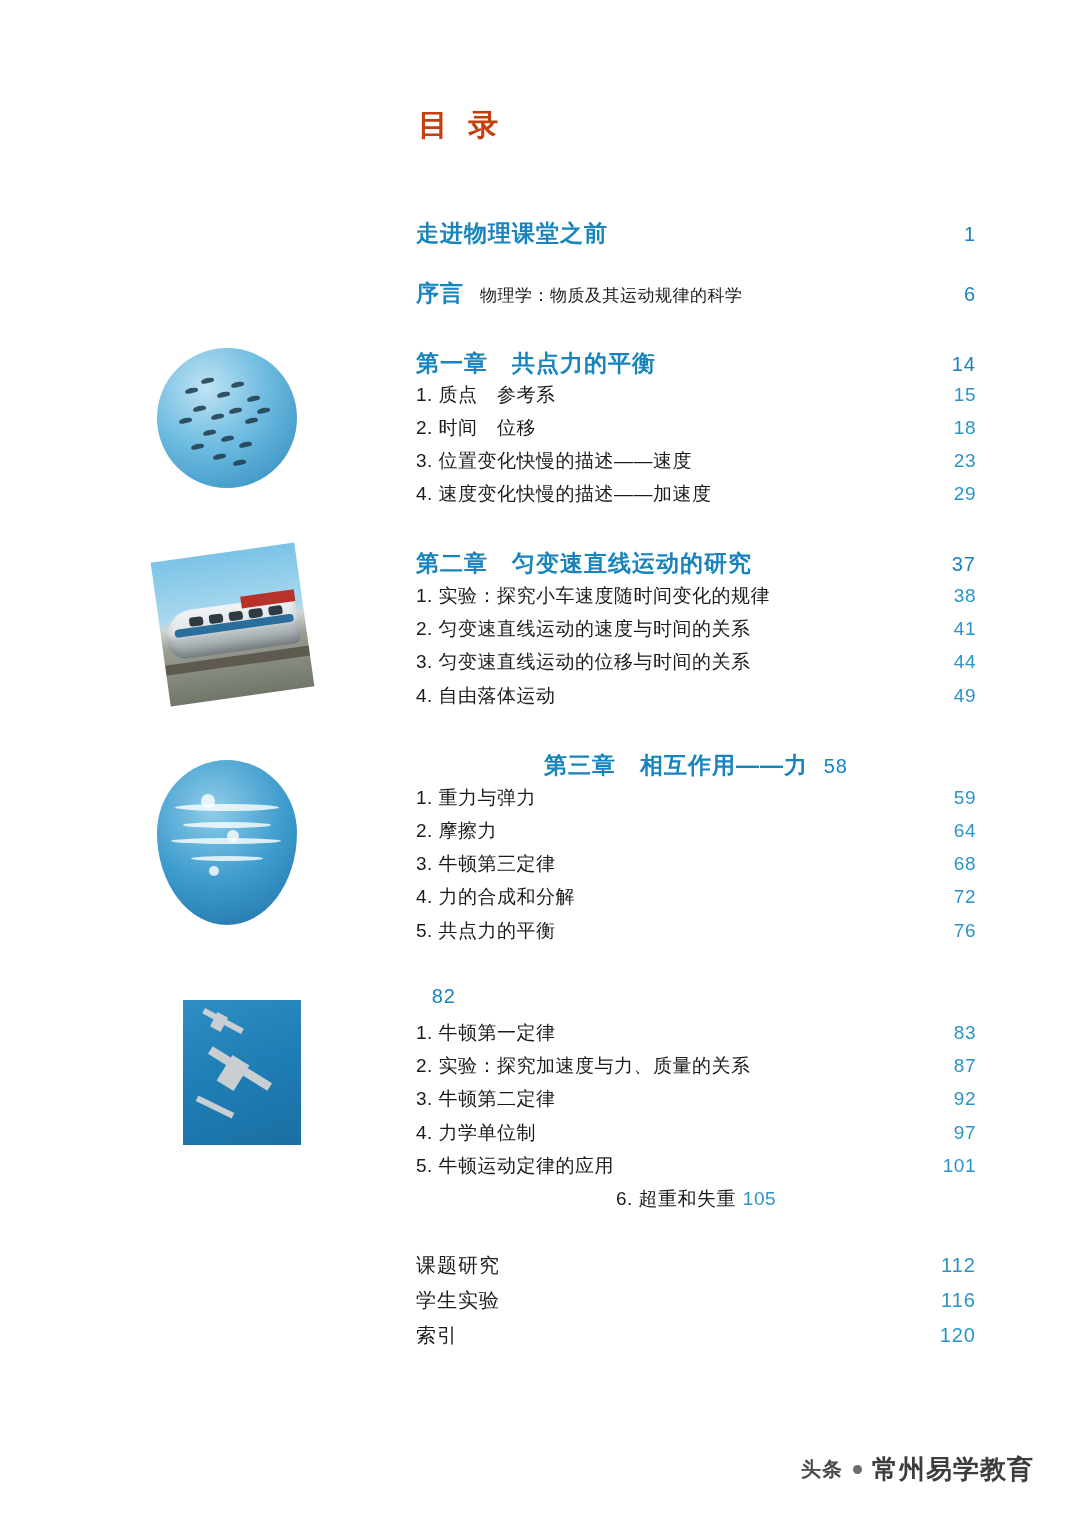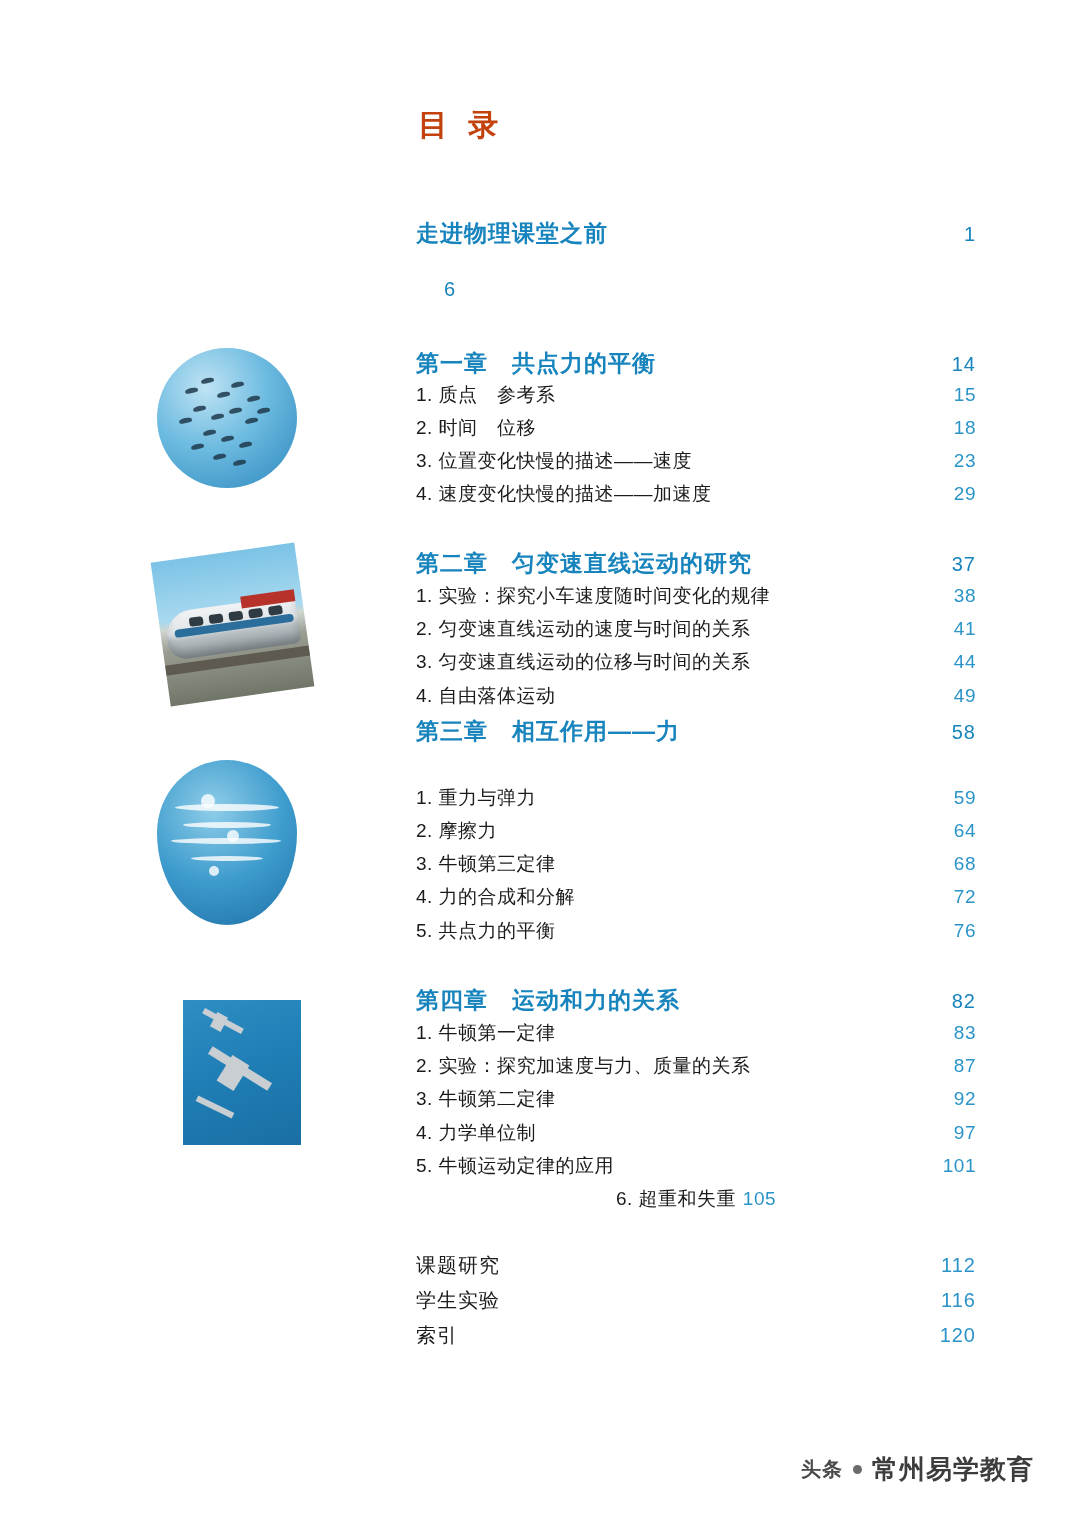--- a/index.html
+++ b/index.html
@@ -279,20 +279,21 @@
     <div class="jet" style="left:40px;top:58px;width:20px;height:30px;transform:rotate(32deg);"></div>
     <div class="jet" style="left:12px;top:104px;width:40px;height:6px;transform:rotate(26deg);"></div>
   </div>
 
   <div class="rows">
       <div class="row head" style="top: 218px;">
         <div class="label">走进物理课堂之前</div>
         <div class="pageno">1</div>
       </div>
       <div class="row head" style="top: 278px;">
+        <div class="label">序言<span class="head-sub">物理学：物质及其运动规律的科学</span></div>
         <div class="pageno">6</div>
       </div>
       <div class="row head" style="top: 348px;">
         <div class="label">第一章　共点力的平衡</div>
         <div class="pageno">14</div>
       </div>
       <div class="row item" style="top: 382px;">
         <div class="label">1. 质点　参考系</div>
         <div class="pageno">15</div>
       </div>
@@ -321,21 +322,21 @@
         <div class="pageno">41</div>
       </div>
       <div class="row item" style="top: 649px;">
         <div class="label">3. 匀变速直线运动的位移与时间的关系</div>
         <div class="pageno">44</div>
       </div>
       <div class="row item" style="top: 683px;">
         <div class="label">4. 自由落体运动</div>
         <div class="pageno">49</div>
       </div>
-      <div class="row head" style="top: 716px;">
+      <div class="row head" style="top: 750px; justify-content: center;">
         <div class="label">第三章　相互作用——力</div>
         <div class="pageno">58</div>
       </div>
       <div class="row item" style="top: 785px;">
         <div class="label">1. 重力与弹力</div>
         <div class="pageno">59</div>
       </div>
       <div class="row item" style="top: 818px;">
         <div class="label">2. 摩擦力</div>
         <div class="pageno">64</div>
@@ -346,21 +347,20 @@
       </div>
       <div class="row item" style="top: 884px;">
         <div class="label">4. 力的合成和分解</div>
         <div class="pageno">72</div>
       </div>
       <div class="row item" style="top: 918px;">
         <div class="label">5. 共点力的平衡</div>
         <div class="pageno">76</div>
       </div>
       <div class="row head" style="top: 985px;">
-        <div class="label">第四章　运动和力的关系</div>
         <div class="pageno">82</div>
       </div>
       <div class="row item" style="top: 1020px;">
         <div class="label">1. 牛顿第一定律</div>
         <div class="pageno">83</div>
       </div>
       <div class="row item" style="top: 1053px;">
         <div class="label">2. 实验：探究加速度与力、质量的关系</div>
         <div class="pageno">87</div>
       </div>

